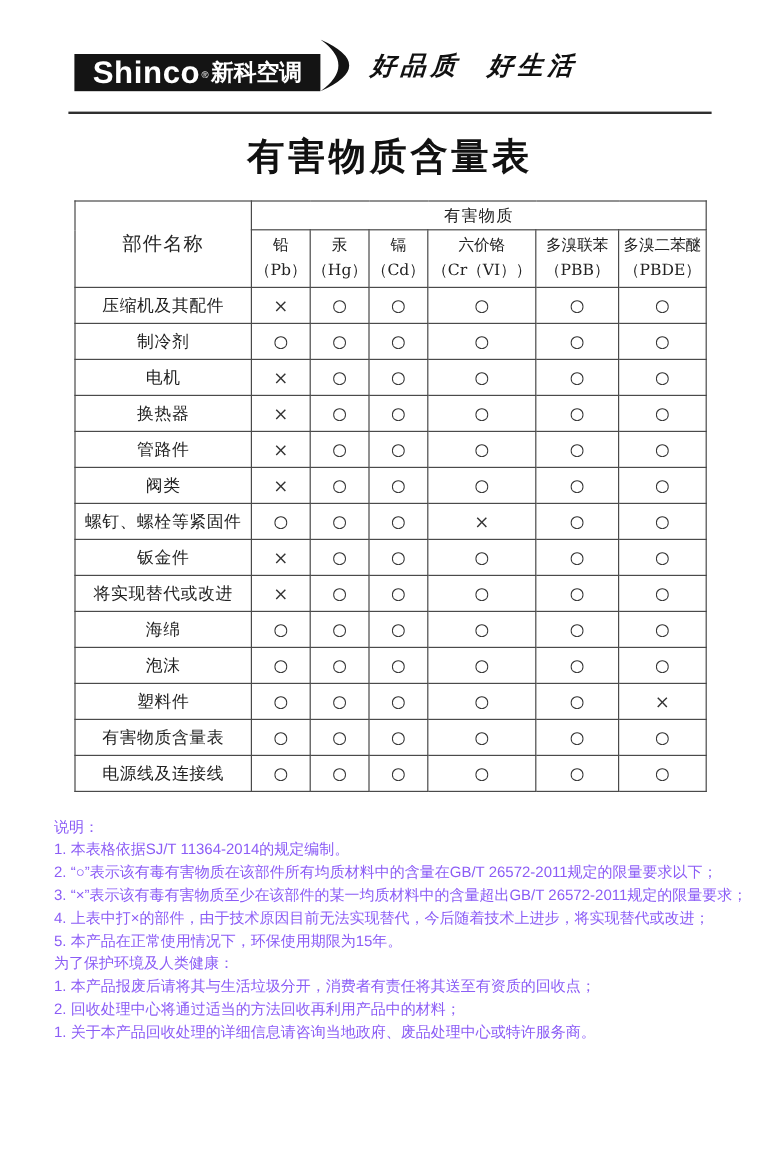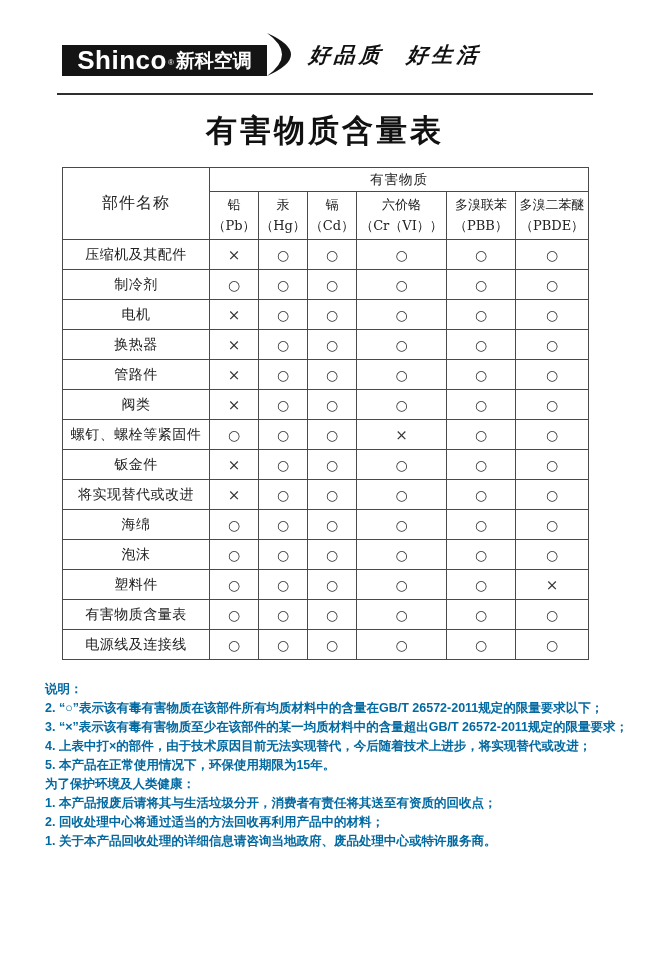--- a/index.html
+++ b/index.html
@@ -55,21 +55,21 @@
   th.part-head { font-weight:normal; font-size:16px; letter-spacing:1px; }
   th.sub { height:47px; font-weight:normal; font-size:13px; line-height:1.55; }
   tbody td { height:29px; }
   td.part { font-size:14px; letter-spacing:0.5px; }
   td.mark { font-size:14px; color:#333; }
   td.mark.fail { font-size:15px; }
 
   
   .notes {
     position:absolute; left:45px; top:680px; width:575px;
-    font-size:12.5px; font-weight:700; line-height:19px; color:#0369a1;
+    font-size:12.5px; font-weight:400; line-height:19px; color:#8b5cf6;
   }
   .note-line { white-space:nowrap; }
 </style>
 </head>
 <body>
 
 <div class="page">
 
   <div class="header">
     <div class="logo-box">
@@ -255,20 +255,21 @@
           <td class="mark">○</td>
           <td class="mark">○</td>
           <td class="mark">○</td>
         </tr>
       </tbody>
   </table>
 
   <div class="notes">
     <div class="note-line">说明：</div>
     <div id="notes-list">
+        <div class="note-line">1. 本表格依据SJ/T 11364-2014的规定编制。</div>
         <div class="note-line">2. “○”表示该有毒有害物质在该部件所有均质材料中的含量在GB/T 26572-2011规定的限量要求以下；</div>
         <div class="note-line">3. “×”表示该有毒有害物质至少在该部件的某一均质材料中的含量超出GB/T 26572-2011规定的限量要求；</div>
         <div class="note-line">4. 上表中打×的部件，由于技术原因目前无法实现替代，今后随着技术上进步，将实现替代或改进；</div>
         <div class="note-line">5. 本产品在正常使用情况下，环保使用期限为15年。</div>
       </div>
     <div class="note-line">为了保护环境及人类健康：</div>
     <div id="recycle-list">
         <div class="note-line">1. 本产品报废后请将其与生活垃圾分开，消费者有责任将其送至有资质的回收点；</div>
         <div class="note-line">2. 回收处理中心将通过适当的方法回收再利用产品中的材料；</div>
         <div class="note-line">1. 关于本产品回收处理的详细信息请咨询当地政府、废品处理中心或特许服务商。</div>

